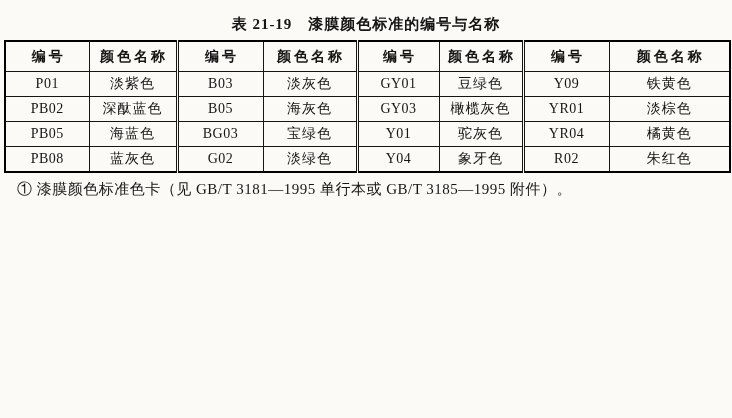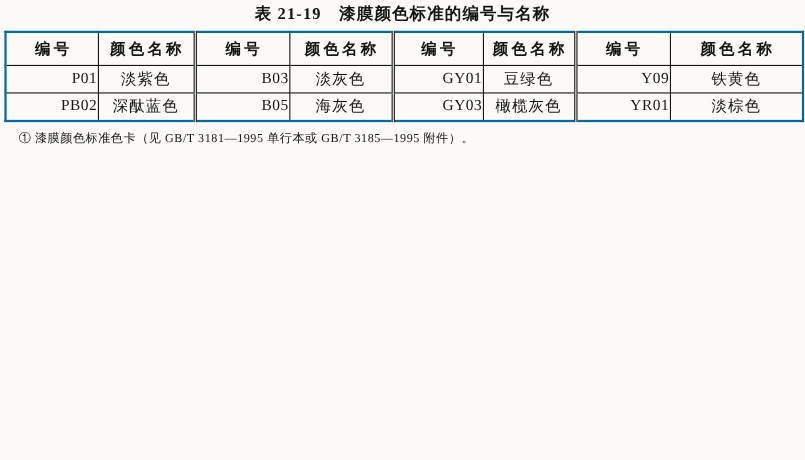--- a/index.html
+++ b/index.html
@@ -7,58 +7,58 @@
     width:732px;height:418px;
     background:#fbfaf7;
     color:#151515;
     font-family:"Liberation Serif","DejaVu Serif",serif;
     overflow:hidden;
   }
   .title{
     text-align:center;
     font-weight:bold;
     font-size:15px;
-    padding-top:3px;
+    padding-top:15px;
     letter-spacing:1px;
   }
   table{
     border-collapse:collapse;
     table-layout:fixed;
     width:725px;
     margin:6px 12px 0 4px;
-    border:2px solid #0369a1;
+    border:2px solid #000000;
   }
   th,td{
     border:1px solid #151515;
     text-align:center;
     vertical-align:middle;
     font-size:14px;
     padding:0;
     overflow:hidden;
     white-space:nowrap;
   }
   th{
     height:29px;
     font-weight:bold;
     letter-spacing:3px;
     text-indent:3px;
   }
   td{
     height:24px;
     letter-spacing:1px;
   }
-  td[data-name="code-cell"]{letter-spacing:0.5px;text-align:right;}
+  td[data-name="code-cell"]{letter-spacing:0.5px;}
   .gs{border-left:3px double #151515;}
   sup{
     font-size:9px;
     vertical-align:super;
     letter-spacing:0;
   }
   .footnote{
-    font-size:11px;
+    font-size:15px;
     margin:7px 0 0 17px;
     letter-spacing:0.5px;
   }
 </style>
 </head>
 <body>
 
 <div class="title" data-name="table-title">表 21-19　漆膜颜色标准的编号与名称</div>
 
 <table data-name="color-standard-table">
@@ -98,16 +98,36 @@
       <tr data-name="table-row">
         <td data-name="code-cell">PB02</td>
         <td data-name="color-name-cell">深酞蓝色</td>
         <td data-name="code-cell" class="gs">B05</td>
         <td data-name="color-name-cell">海灰色</td>
         <td data-name="code-cell" class="gs">GY03</td>
         <td data-name="color-name-cell">橄榄灰色</td>
         <td data-name="code-cell" class="gs">YR01</td>
         <td data-name="color-name-cell">淡棕色</td>
       </tr>
+      <tr data-name="table-row">
+        <td data-name="code-cell">PB05</td>
+        <td data-name="color-name-cell">海蓝色</td>
+        <td data-name="code-cell" class="gs">BG03</td>
+        <td data-name="color-name-cell">宝绿色</td>
+        <td data-name="code-cell" class="gs">Y01</td>
+        <td data-name="color-name-cell">驼灰色</td>
+        <td data-name="code-cell" class="gs">YR04</td>
+        <td data-name="color-name-cell">橘黄色</td>
+      </tr>
+      <tr data-name="table-row">
+        <td data-name="code-cell">PB08</td>
+        <td data-name="color-name-cell">蓝灰色</td>
+        <td data-name="code-cell" class="gs">G02</td>
+        <td data-name="color-name-cell">淡绿色</td>
+        <td data-name="code-cell" class="gs">Y04</td>
+        <td data-name="color-name-cell">象牙色</td>
+        <td data-name="code-cell" class="gs">R02</td>
+        <td data-name="color-name-cell">朱红色</td>
+      </tr>
     </tbody>
 </table>
 
 <div class="footnote" data-name="footnote">① 漆膜颜色标准色卡（见 GB/T 3181—1995 单行本或 GB/T 3185—1995 附件）。</div>
 
 </body></html>

